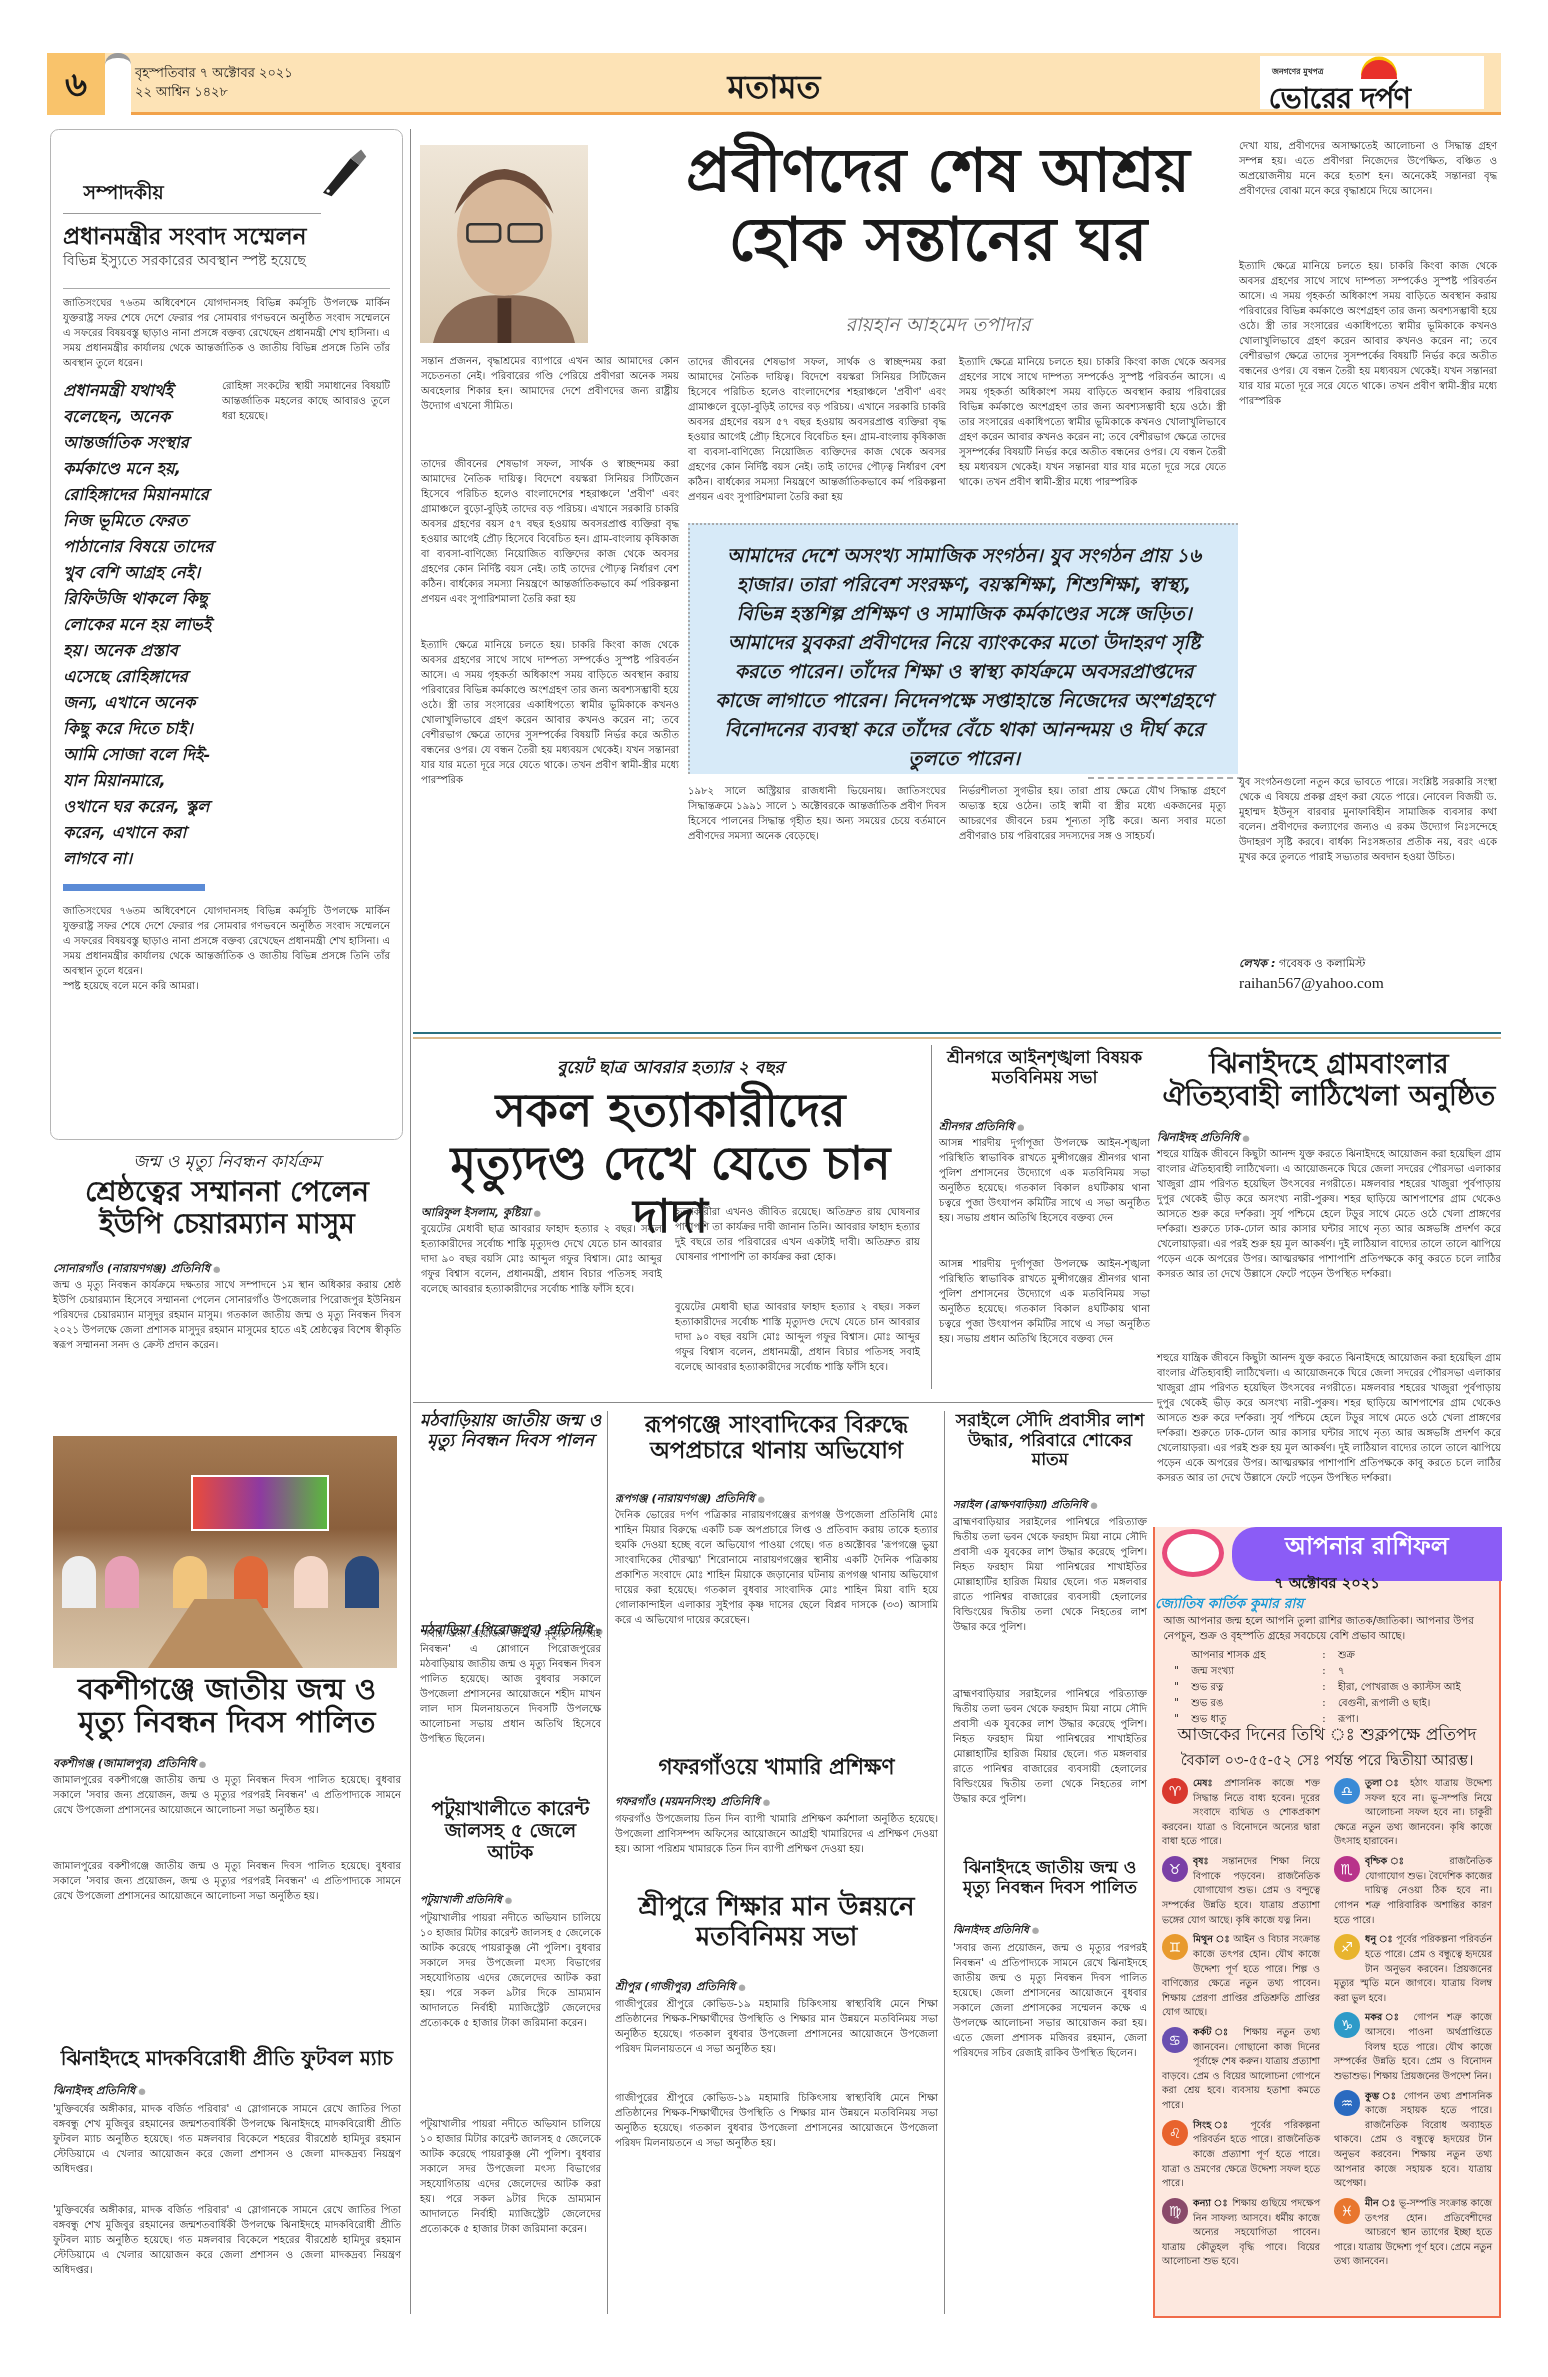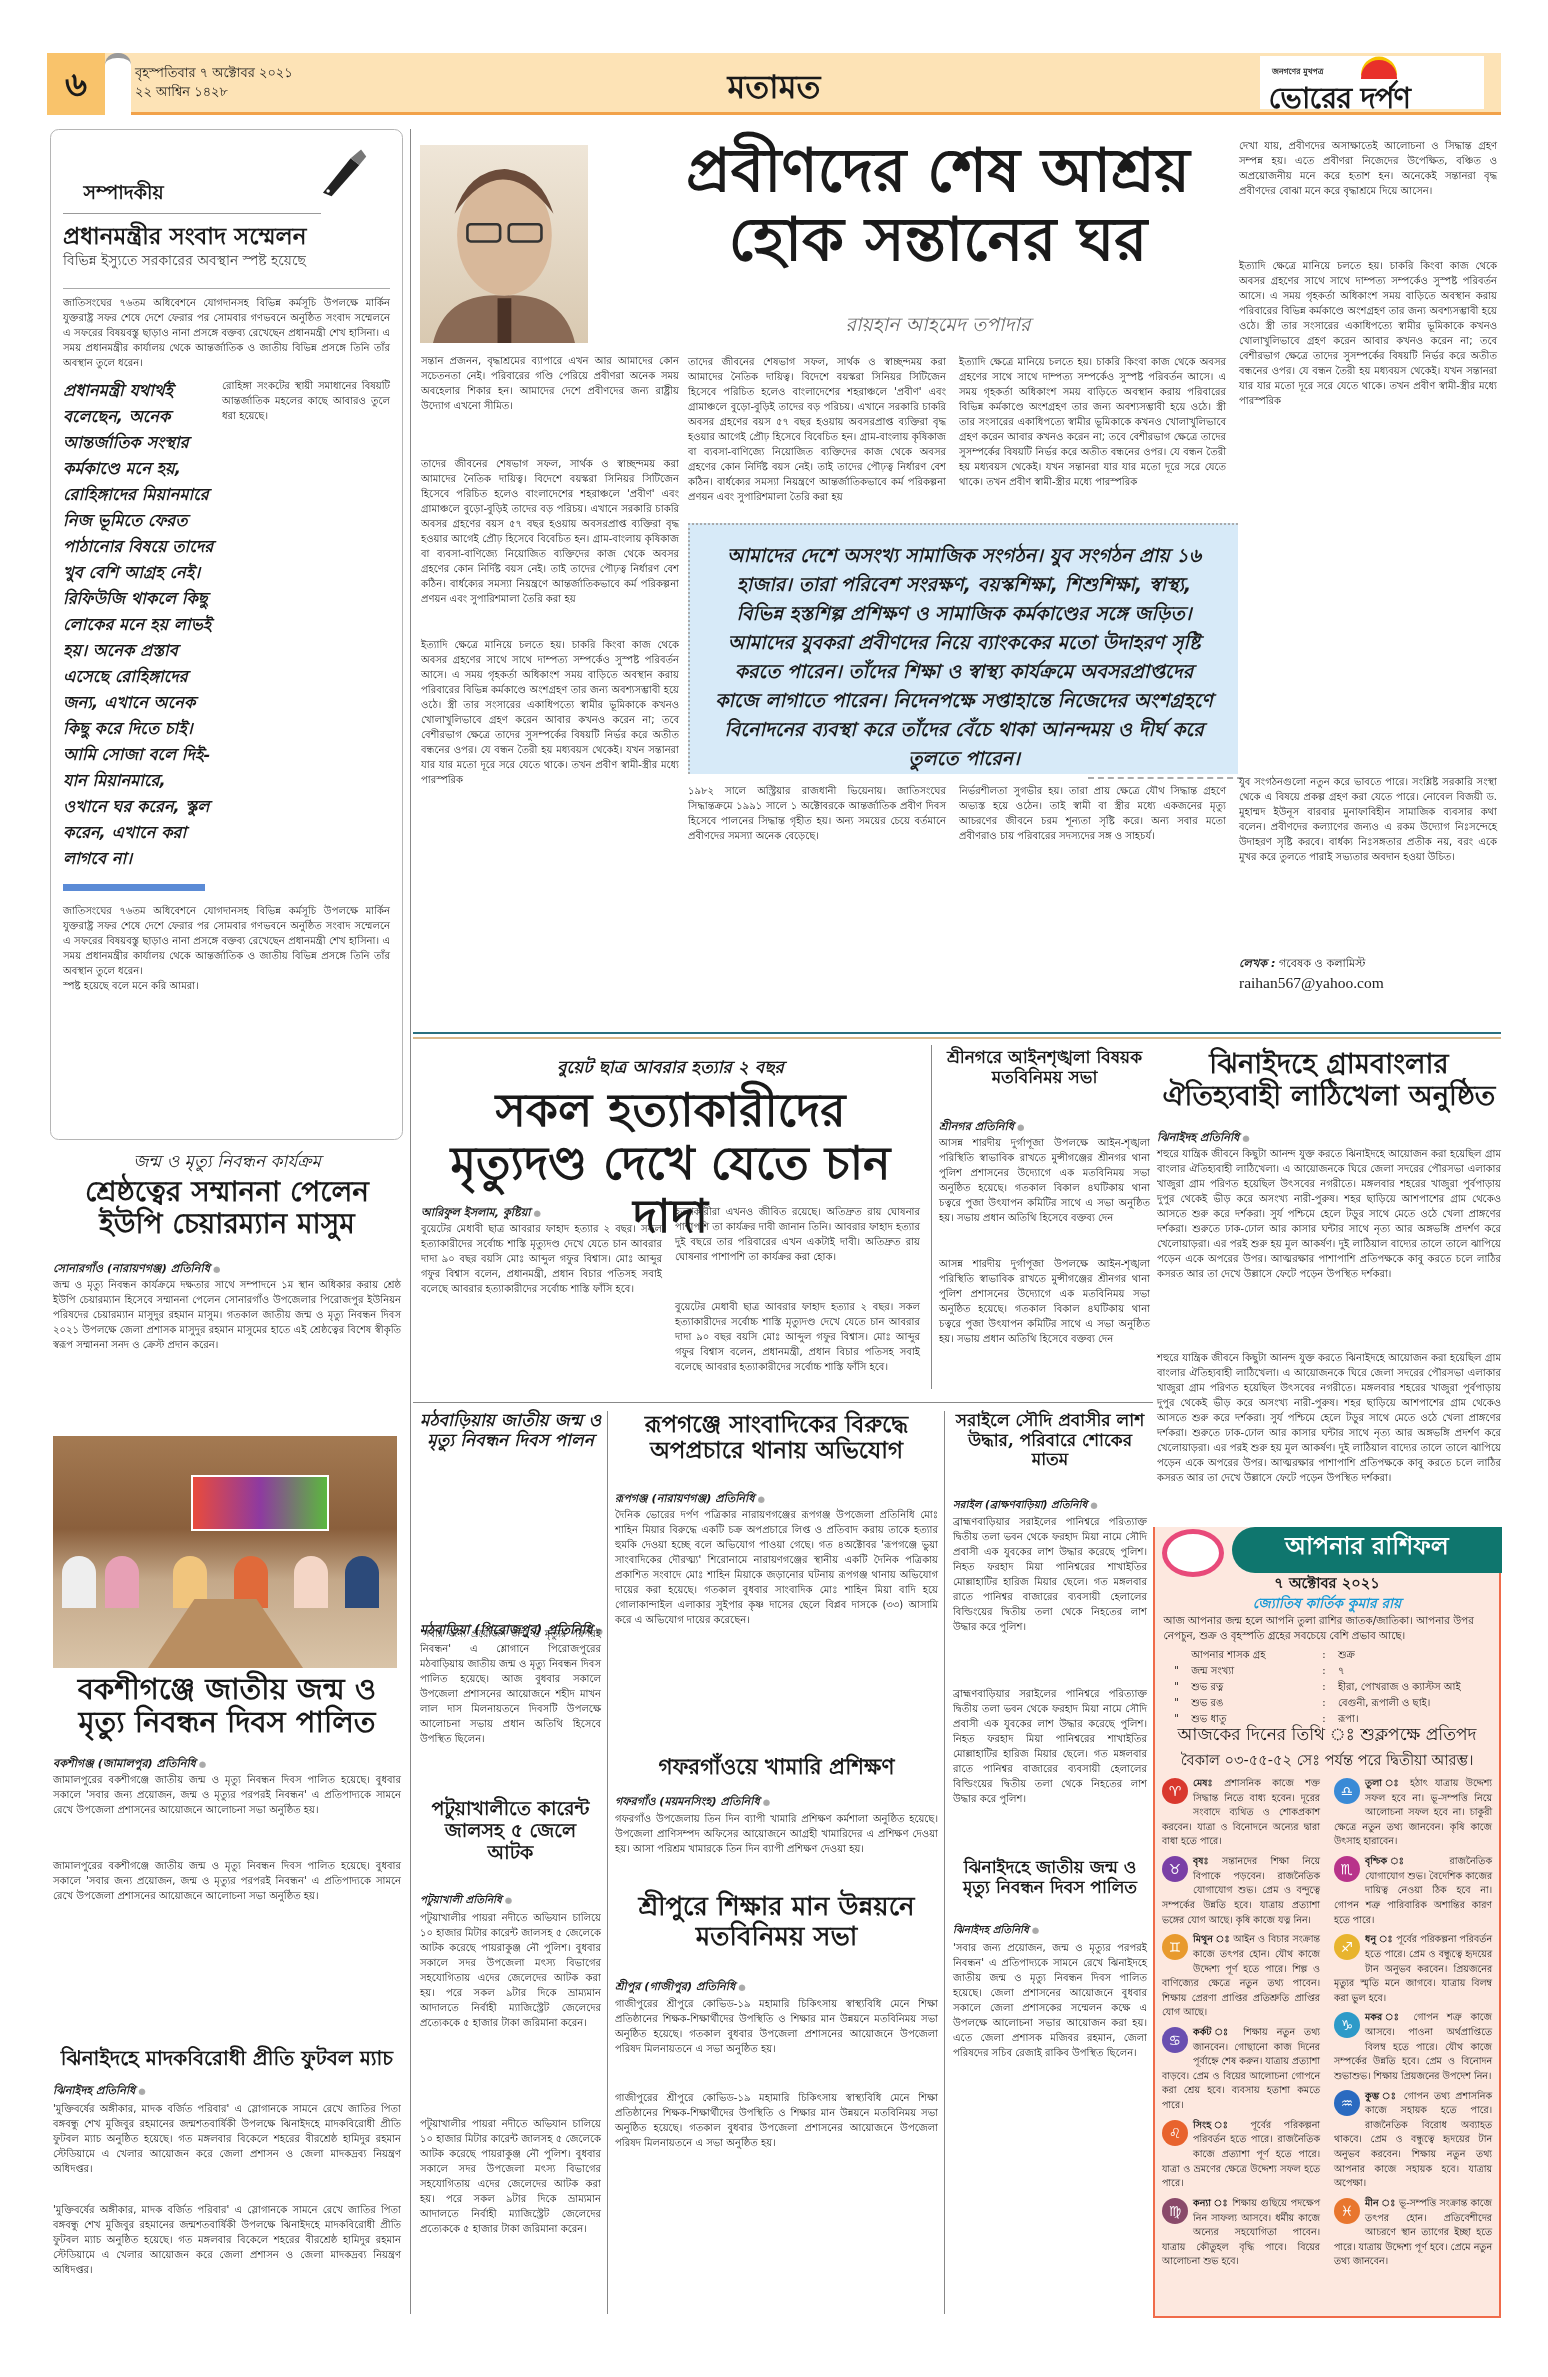--- a/index.html
+++ b/index.html
@@ -40,24 +40,24 @@
   .author-photo { position: absolute; left: 420px; top: 145px; width: 168px; height: 198px; background: linear-gradient(180deg,#efe6d8,#d9c9b1); overflow: hidden; }
   .big-hl { position: absolute; left: 637px; top: 136px; width: 602px; text-align: center; font-size: 60px; }
   .author { position: absolute; left: 637px; top: 310px; width: 602px; text-align: center; font-size: 19px; color: #666; font-style: italic; }
   .quote-box { position: absolute; left: 688px; top: 523px; width: 550px; height: 251px; background: #d7eaf8; border-left: 2.6px dotted #aaa; border-top: 2.6px dotted #aaa; padding: 15.5px 20.6px; text-align: center; font-size: 19px; font-style: italic; font-weight: bold; line-height: 29px; }
   .quote-box::after { content: ""; position: absolute; right: -5.2px; bottom: -5.2px; width: 155px; height: 2.6px; border-bottom: 2.6px dashed #aaa; }
 
   .rule-double { position: absolute; height: 6.9px; border-top: 2.6px solid #2a6f7f; border-bottom: 2.6px solid #d9b789; }
 
   
   .horo { position: absolute; left: 1153px; top: 1527px; width: 348px; height: 791px; background: #fde8df; border: 2.6px solid #f06b4a; border-top: none; }
-  .horo-head { position: absolute; left: 77px; top: 0; right: -2.6px; height: 46px; background: #0f766e; color: #fff; font-size: 24px; font-weight: bold; text-align: center; line-height: 38px; border-radius: 24px 0 0 24px; }
+  .horo-head { position: absolute; left: 77px; top: 0; right: -2.6px; height: 54px; background: #8b5cf6; color: #fff; font-size: 24px; font-weight: bold; text-align: center; line-height: 38px; border-radius: 24px 0 0 24px; }
   .horo-wheel { position: absolute; left: 6.9px; top: 1.7px; width: 62px; height: 48px; border-radius: 50%; border: 5.2px solid #e84a7a; background: #fff; }
   .horo-date { position: absolute; left: 0; right: 0; top: 45px; text-align: center; font-weight: bold; font-size: 14.6px; }
-  .horo-astro { position: absolute; left: 0; right: 0; top: 65px; text-align: center; color: #1a9ad6; font-style: italic; font-weight: bold; font-size: 13.8px; }
+  .horo-astro { position: absolute; left: 0; right: 0; top: 65px; text-align: left; color: #1a9ad6; font-style: italic; font-weight: bold; font-size: 13.8px; }
   .horo-intro { position: absolute; left: 8.6px; right: 8.6px; top: 86px; font-size: 10.3px; line-height: 14.6px; }
   .horo-table { position: absolute; left: 12px; top: 119px; font-size: 10px; line-height: 14px; }
   .horo-table td { padding: 0 5.2px; }
   .tithi { position: absolute; left: 0; right: 0; top: 194px; text-align: center; font-size: 17px; line-height: 26px; }
   .signs { position: absolute; left: 6.9px; right: 6.9px; top: 249px; display: grid; grid-template-columns: 1fr 1fr; column-gap: 13.8px; }
   .sign { font-size: 9.5px; line-height: 14.6px; margin-bottom: 5.2px; text-align: justify; }
   .sign-icon { float: left; width: 26px; height: 26px; border-radius: 50%; margin: 1.7px 5.2px 1.7px 0; color: #fff; text-align: center; line-height: 26px; font-size: 13.8px; }
   .sign-name { font-weight: bold; }
 
   .photo-meeting { position: absolute; left: 53px; top: 1436px; width: 344px; height: 232px;

